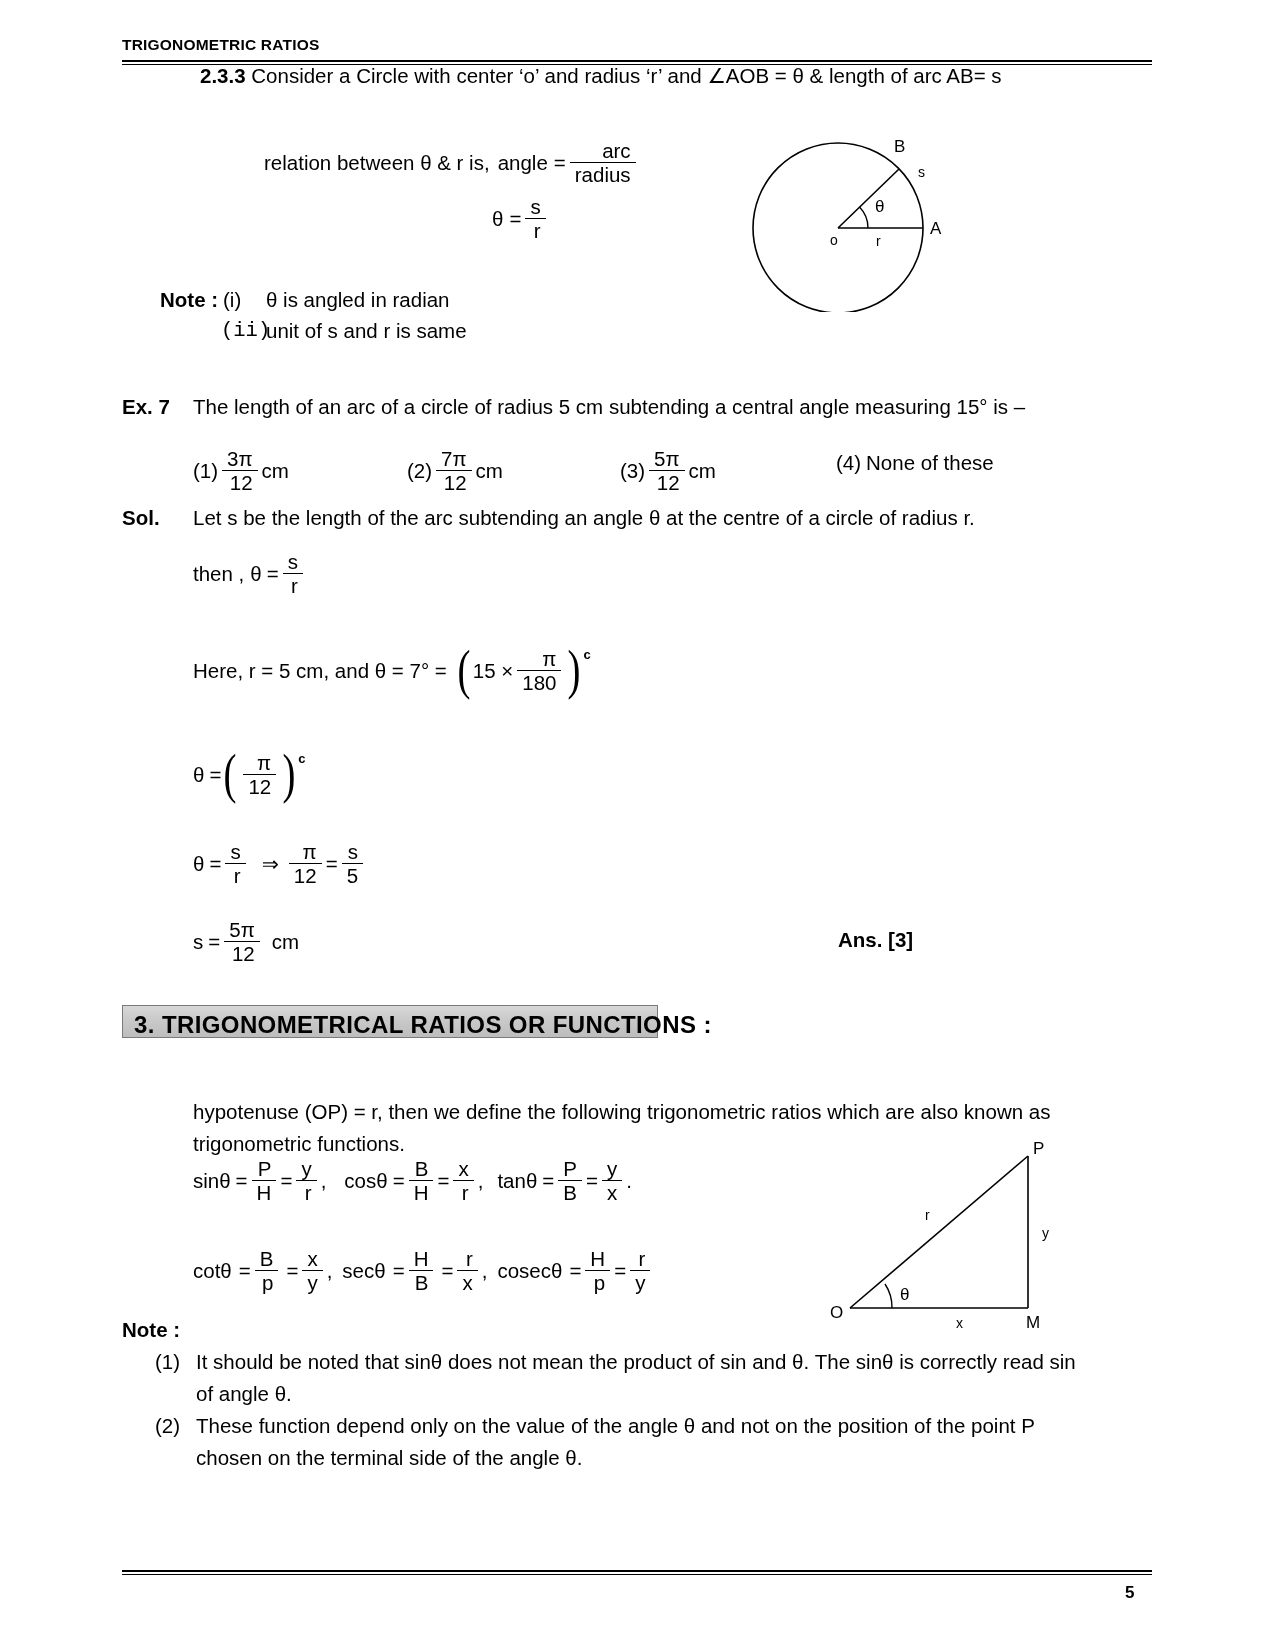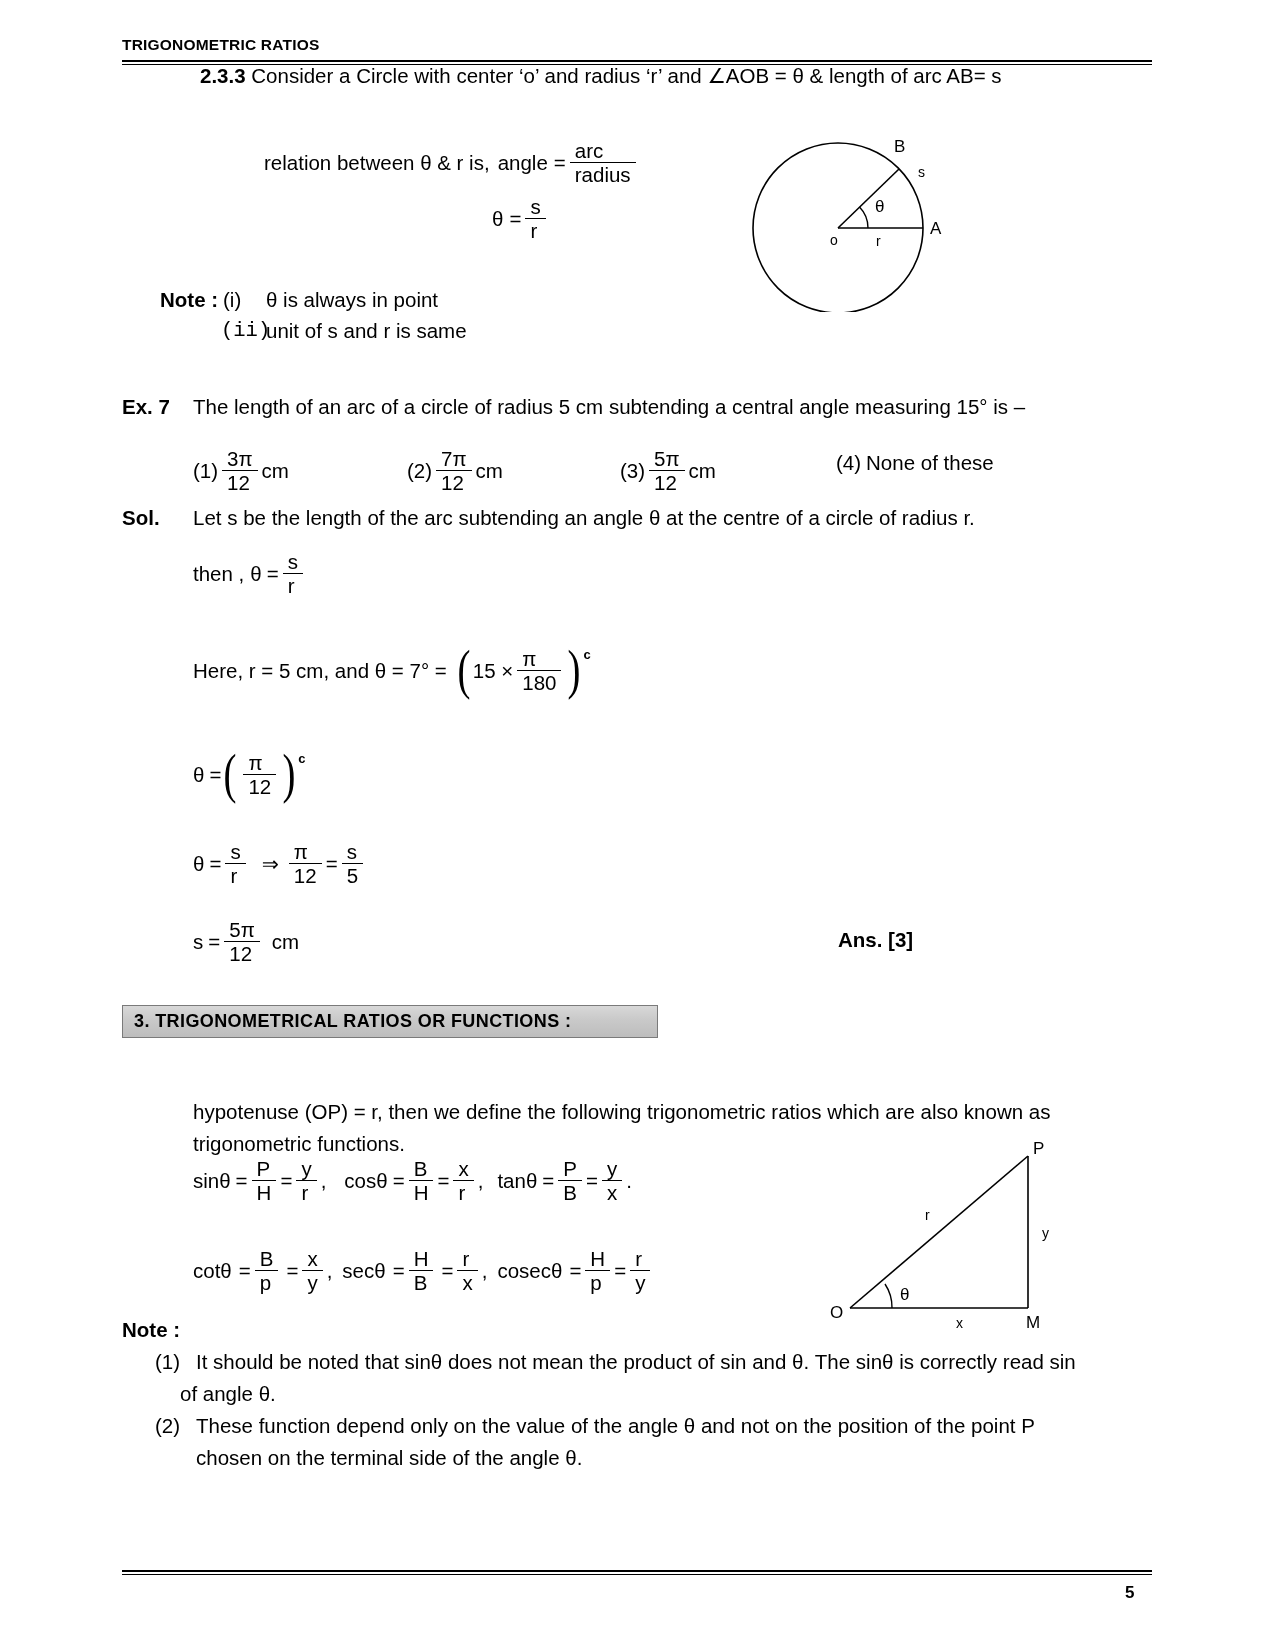--- a/index.html
+++ b/index.html
@@ -61,21 +61,21 @@
   
   .blk { position: absolute; }
   .t20 { font-size: 20.5px; }
   .b { font-weight: bold; }
 
   
   .row { display: inline-flex; align-items: center; }
   .frac {
     display: inline-flex;
     flex-direction: column;
-    align-items: flex-start;
+    align-items: flex-end;
     vertical-align: middle;
     margin: 0 4px;
     line-height: 1.04;
   }
   .frac .num { padding: 0 5px 1px 5px; }
   .frac .den { padding: 1px 5px 0 5px; }
   .frac .bar {
     display: block;
     width: 100%;
     height: 0;
@@ -108,21 +108,21 @@
     width: 536px;
     height: 33px;
     background: linear-gradient(to bottom, #d8d8d8 0%, #c9c9c9 45%, #bdbdbd 100%);
     border: 1.3px solid #7a7a7a;
     box-sizing: border-box;
   }
   .sec-bar-label {
     position: absolute;
     left: 134px;
     top: 1011px;
-    font-size: 18px;
+    font-size: 24px;
     font-weight: bold;
     letter-spacing: 0.4px;
   }
 
   
   svg { display: block; }
   .dlabel { font-family: "Liberation Sans", sans-serif; font-size: 17px; }
   .dlabel-sm { font-family: "Liberation Sans", sans-serif; font-size: 14px; }
 </style>
 </head>
@@ -175,21 +175,21 @@
       <text x="112" y="133" class="dlabel-sm">o</text>
       <text x="158" y="134" class="dlabel-sm">r</text>
       <text x="212" y="122" class="dlabel">A</text>
       <text x="176" y="40" class="dlabel">B</text>
       <text x="200" y="65" class="dlabel-sm">s</text>
     </svg>
   </div>
 
   <div class="blk t20 b" style="left:160px; top:288px;">Note :</div>
   <div class="blk t20" style="left:223px; top:288px;">(i)</div>
-  <div class="blk t20" style="left:266px; top:288px;">θ is always in point</div>
+  <div class="blk t20" style="left:266px; top:288px;">θ is angled in radian</div>
   <div class="blk t20" style="left:221px; top:319px;font-family:Liberation Mono, monospace;">(ii)</div>
   <div class="blk t20" style="left:266px; top:319px;">unit of s and r is same</div>
 
   <div class="blk t20 b" style="left:122px; top:395px;">Ex. 7</div>
   <div class="blk t20" style="left:193px; top:395px; width:910px;">The length of an arc of a circle of radius 5 cm subtending a central angle measuring 15° is –</div>
 
   <div class="opt row" style="left:193px; top:448px;">
     <span>(1)</span>
     <span class="frac">
       <span class="num">3π</span>
@@ -447,21 +447,21 @@
       <text x="126" y="190" class="dlabel-sm">x</text>
       <text x="212" y="100" class="dlabel-sm">y</text>
       <text x="95" y="82" class="dlabel-sm">r</text>
     </svg>
   </div>
 
   <div class="blk t20 b" style="left:122px; top:1318px;">Note :</div>
 
   <div class="blk t20" style="left:155px; top:1350px;">(1)</div>
   <div class="blk t20" style="left:196px; top:1350px; width:905px;">It should be noted that sinθ does not mean the product of sin and θ. The sinθ is correctly read sin</div>
-  <div class="blk t20" style="left:180px; top:1382px; width:905px;">of angle θ.</div>
+  <div class="blk t20" style="left:196px; top:1382px; width:905px;">of angle θ.</div>
 
   <div class="blk t20" style="left:155px; top:1414px;">(2)</div>
   <div class="blk t20" style="left:196px; top:1414px; width:905px;">These function depend only on the value of the angle θ and not on the position of the point P</div>
   <div class="blk t20" style="left:196px; top:1446px; width:905px;">chosen on the terminal side of the angle θ.</div>
 
   <div class="rule-bottom"></div>
   <div class="page-num">5</div>
 
 </div>
 

